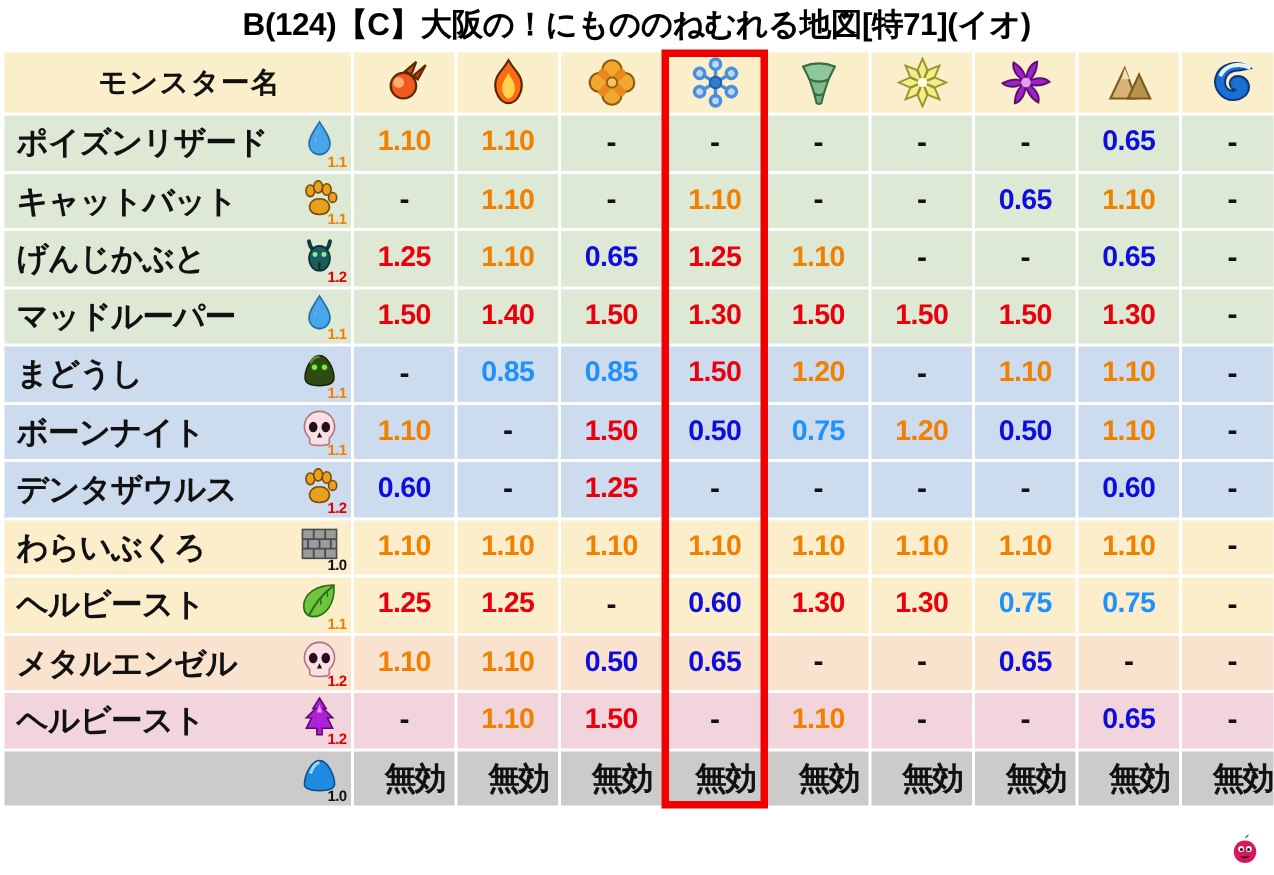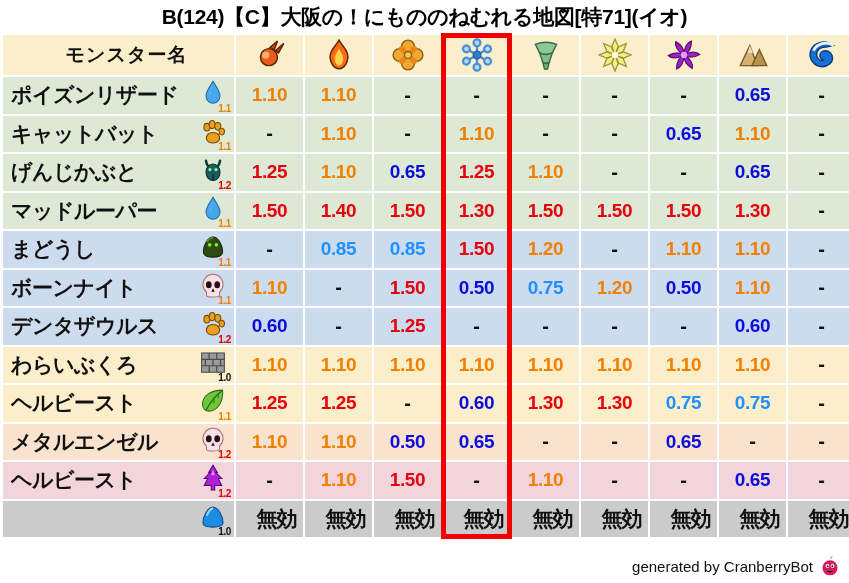--- a/index.html
+++ b/index.html
@@ -742,21 +742,20 @@
             <span class="v-nil">無効</span>
           </div>
           <div class="cell">
             <span class="v-nil">無効</span>
           </div>
         </div>
       </div>
   </div>
 
   <div class="footer">
-    <span>generated by CranberryBot</span>
     <span class="cranberry">
       <svg viewBox="0 0 24 24" width="22" height="22">
         <path d="M12 4 C13 2 14 1.5 15 1.5 C14.5 2.5 13.6 3.5 12.6 4.2 Z" fill="#2d7a2d"></path>
         <circle cx="12" cy="14" r="8.2" fill="#d8175c"></circle>
         <circle cx="9.2" cy="12" r="2.1" fill="#fff"></circle>
         <circle cx="14.8" cy="12" r="2.1" fill="#fff"></circle>
         <circle cx="9.4" cy="12.3" r="1.1" fill="#111"></circle>
         <circle cx="14.6" cy="12.3" r="1.1" fill="#111"></circle>
         <path d="M8.4 17.4 Q12 20.4 15.6 17.4 Z" fill="#111"></path>
       </svg>

